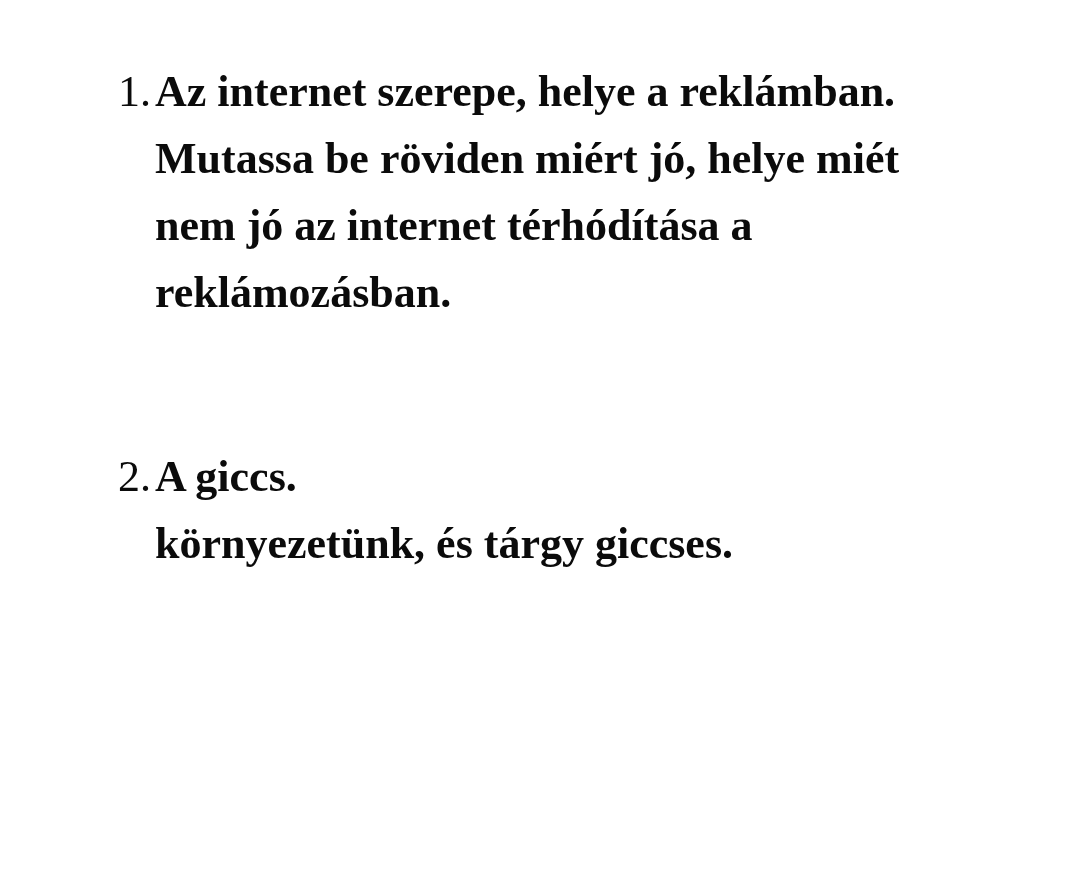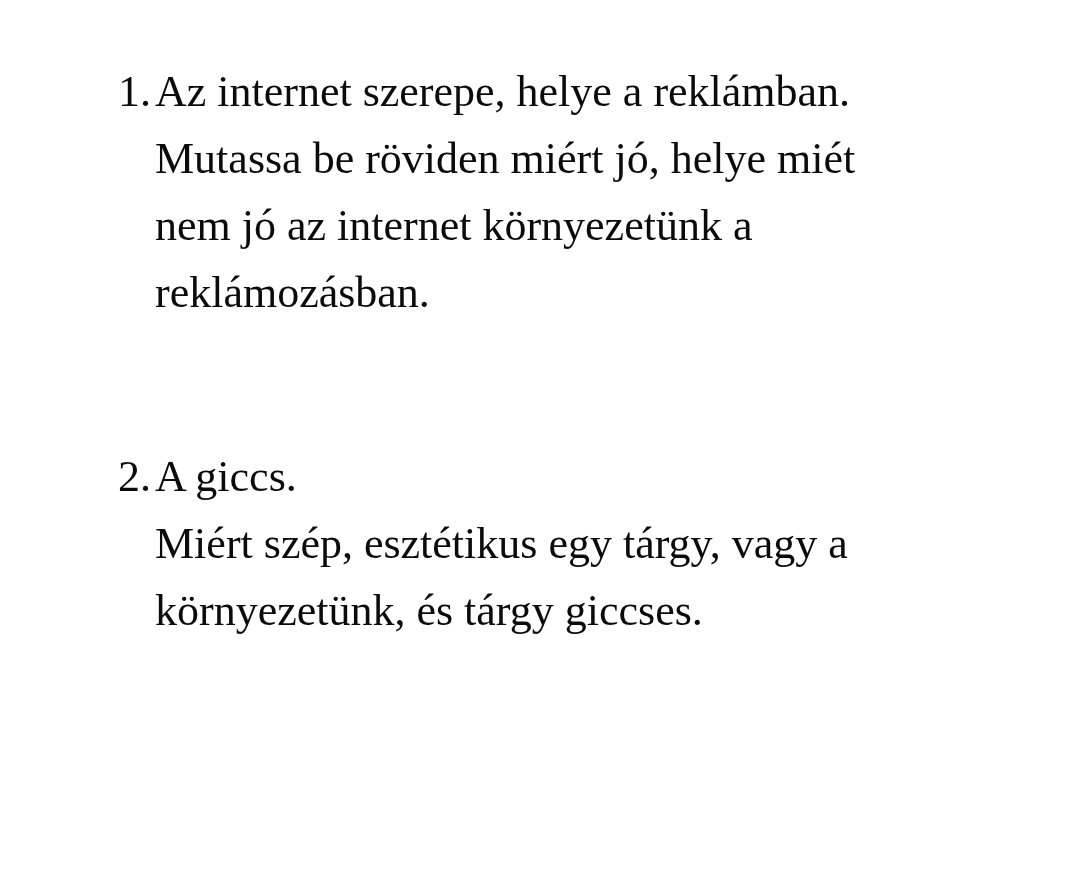--- a/index.html
+++ b/index.html
@@ -40,51 +40,49 @@
   .line.first {
     padding-left: 0;
     display: flex;
   }
   .num {
     flex: 0 0 auto;
     width: 37px;
   }
   .txt {
     flex: 0 0 auto;
+    font-weight: bold;
   }
 </style>
 </head>
 <body>
 
 <div class="doc-page">
   <div class="doc-content">
 
     <div class="question">
       <div class="line first">
         <span class="num">1.</span>
         <span class="txt">Az internet szerepe, helye a reklámban.</span>
       </div>
       <div class="line">
         <span class="txt">Mutassa be röviden miért jó, helye miét</span>
       </div>
       <div class="line">
-        <span class="txt">nem jó az internet környezetünk a</span>
+        <span class="txt">nem jó az internet térhódítása a</span>
       </div>
       <div class="line">
         <span class="txt">reklámozásban.</span>
       </div>
     </div>
 
     <div class="question">
       <div class="line first">
         <span class="num">2.</span>
         <span class="txt">A giccs.</span>
       </div>
       <div class="line">
-        <span class="txt">Miért szép, esztétikus egy tárgy, vagy a</span>
-      </div>
-      <div class="line">
         <span class="txt">környezetünk, és tárgy giccses.</span>
       </div>
     </div>
 
   </div>
 </div>
 
 </body></html>

